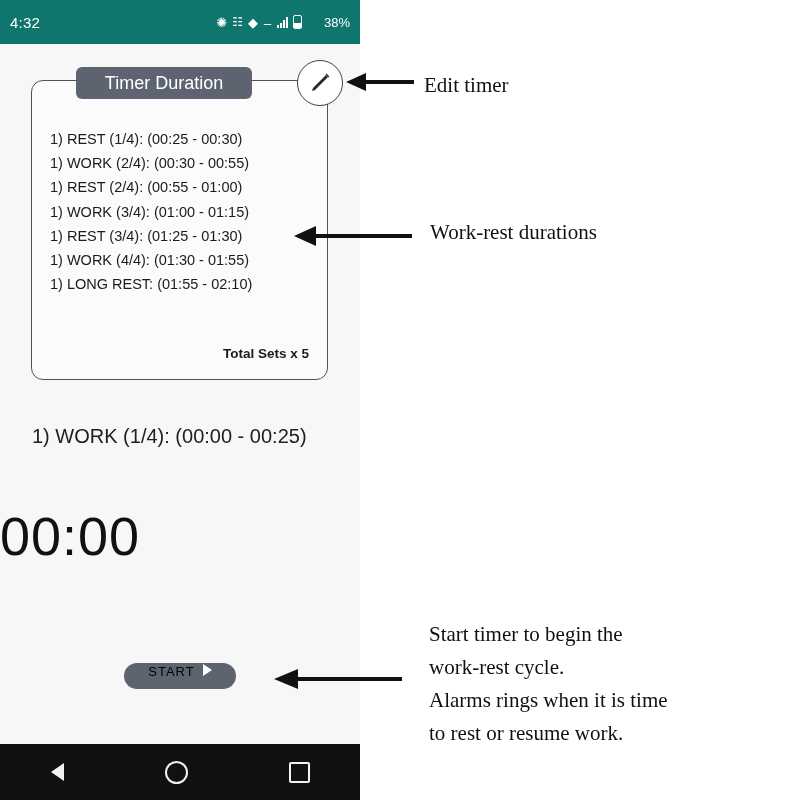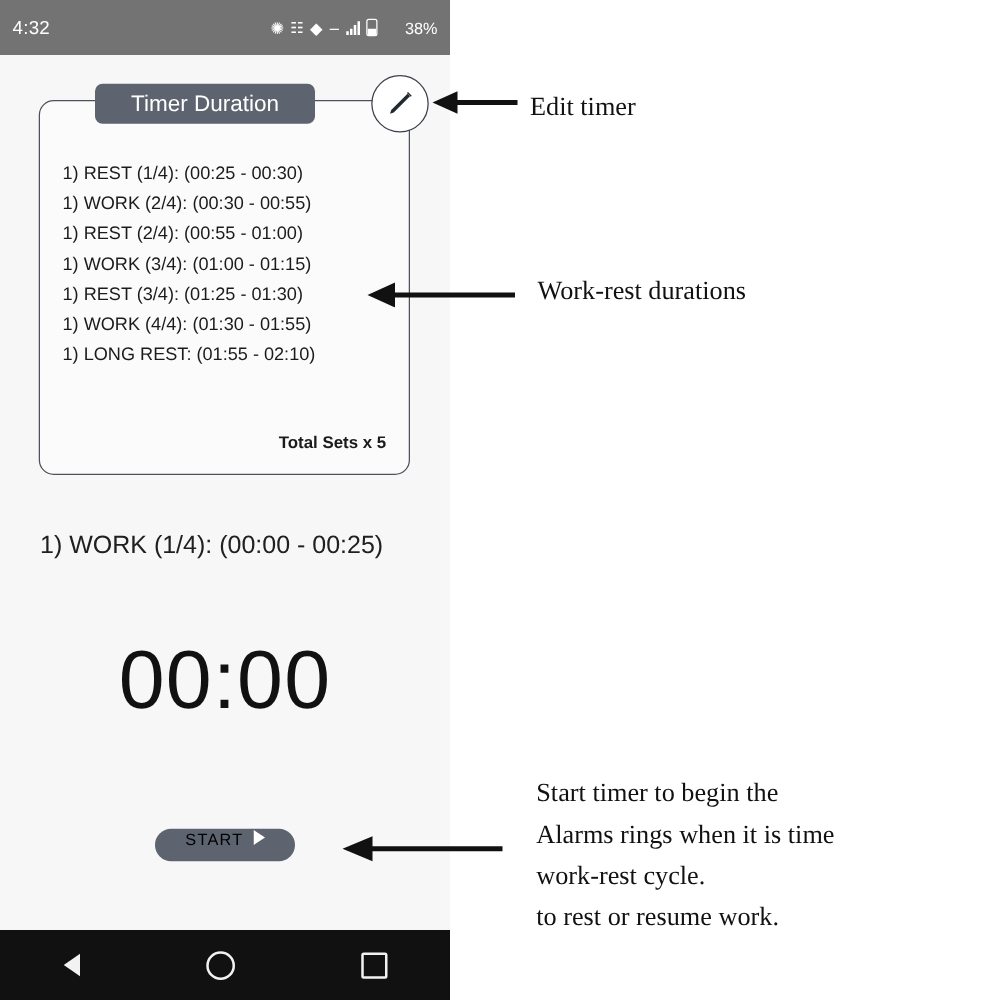--- a/index.html
+++ b/index.html
@@ -26,21 +26,21 @@
     background: #f7f7f7;
     overflow: hidden;
   }
 
   
   .status-bar {
     position: absolute;
     left: 0; top: 0;
     width: 360px;
     height: 44px;
-    background: #737373;
+    background: #0f766e;
     color: #ffffff;
     display: flex;
     align-items: center;
     box-sizing: border-box;
     padding: 0 10px;
   }
   .status-clock {
     font-size: 15px;
     letter-spacing: 0.2px;
   }
@@ -170,22 +170,21 @@
     font-size: 20px;
     color: #202020;
   }
 
   
   .big-clock {
     position: absolute;
     left: 0;
     top: 505px;
     width: 360px;
-    text-align: center;
-    font-size: 66px;
+    font-size: 54px;
     color: #111111;
     letter-spacing: 1px;
   }
 
   
   .start-btn {
     position: absolute;
     left: 124px;
     top: 663px;
     width: 112px;
@@ -320,22 +319,22 @@
       <span class="nav-back"></span>
       <span class="nav-home"></span>
       <span class="nav-recent"></span>
     </div>
   </div>
 
   <div class="anno anno-edit">Edit timer</div>
   <div class="anno anno-dur">Work-rest durations</div>
   <div class="anno anno-start">
     <div>Start timer to begin the</div>
+    <div>work-rest cycle.</div>
     <div>Alarms rings when it is time</div>
-    <div>work-rest cycle.</div>
     <div>to rest or resume work.</div>
   </div>
 
   <div class="arrow" style="left:344px; top:68px;">
     <svg width="72" height="24" viewBox="0 0 72 24">
       <line x1="70" y1="14" x2="20" y2="14" stroke="#111" stroke-width="4"></line>
       <polygon points="2,14 22,5 22,23" fill="#111"></polygon>
     </svg>
   </div>
 

